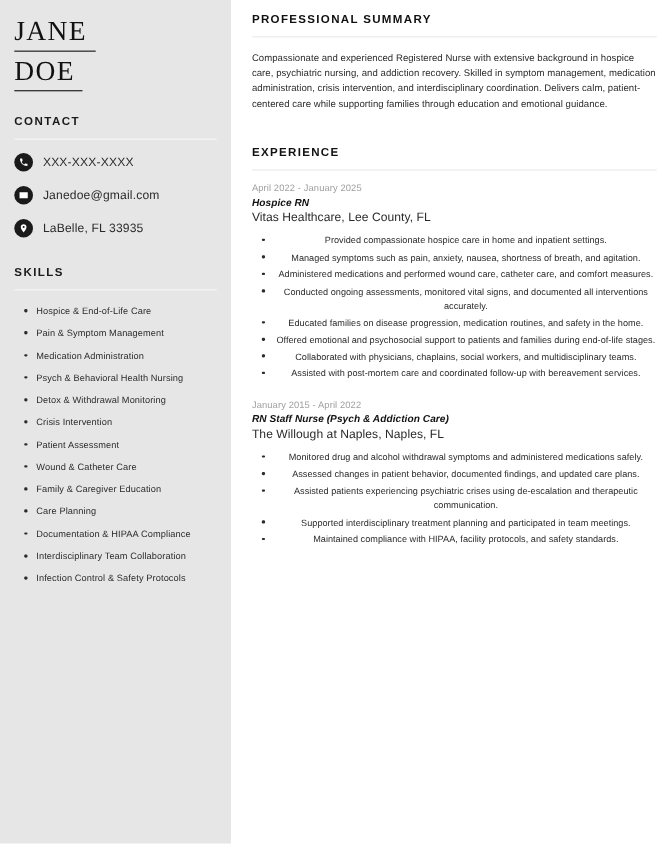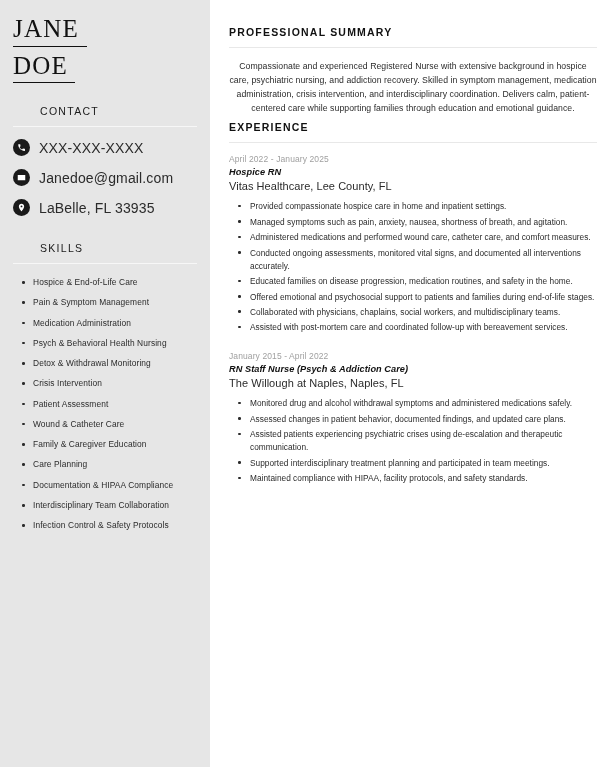--- a/index.html
+++ b/index.html
@@ -42,25 +42,24 @@
     padding-bottom: 1px;
     margin-bottom: 4px;
     font-family: "Liberation Serif", serif;
   }
   .name-line.second { width: 62px; }
 
   .side-section { margin-bottom: 4px; }
 
   .side-heading {
     font-size: 10.5px;
-    font-weight: normal;
+    font-weight: bold;
     letter-spacing: 1.3px;
     color: #1a1a1a;
     margin-bottom: 9px;
-    margin-left: 27px;
   }
 
   .side-rule {
     height: 1px;
     background: #f7f7f7;
     margin-bottom: 12px;
   }
 
   .contact-list { margin-bottom: 26px; }
 
@@ -77,21 +76,21 @@
     border-radius: 50%;
     background: #1a1a1a;
     display: flex;
     align-items: center;
     justify-content: center;
     margin-right: 9px;
   }
   .contact-icon svg { display: block; }
 
   .contact-text {
-    font-size: 14px;
+    font-size: 11px;
     color: #2b2b2b;
     letter-spacing: 0.15px;
     text-align: right;
   }
 
   .skills-list { list-style: none; }
 
   .skill-item {
     position: relative;
     font-size: 8.4px;
@@ -109,44 +108,43 @@
     width: 2.6px;
     height: 2.6px;
     border-radius: 50%;
     background: #2b2b2b;
   }
 
   
   .main {
     flex: 1;
     background: #ffffff;
-    padding: 26px 14px 0 19px;
+    padding: 12px 14px 0 19px;
   }
 
   .main-heading {
     font-size: 10.5px;
     font-weight: bold;
     letter-spacing: 1.2px;
     color: #111111;
     margin-bottom: 9px;
   }
 
   .main-rule {
     height: 1px;
     background: #e8e8e8;
     margin-bottom: 11px;
   }
 
   .summary-text {
     font-size: 8.7px;
     line-height: 1.62;
     color: #2b2b2b;
-    margin-bottom: 6px;
+    margin-bottom: 32px;
     letter-spacing: 0.05px;
-    text-align: center;
   }
 
   .job { margin-bottom: 3px; }
 
   .job-dates {
     font-size: 8.5px;
     color: #a0a0a0;
     margin-bottom: 3px;
     letter-spacing: 0.1px;
   }
@@ -160,21 +158,21 @@
     font-style: italic;
   }
 
   .job-company {
     font-size: 11px;
     color: #2b2b2b;
     margin-bottom: 8px;
     letter-spacing: 0.05px;
   }
 
-  .job-bullets { list-style: none; }
+  .job-bullets { list-style: none; text-align: center; }
 
   .job-bullet {
     position: relative;
     font-size: 8.3px;
     line-height: 1.56;
     color: #2b2b2b;
     padding-left: 21px;
     margin-bottom: 2.5px;
     letter-spacing: 0.02px;
   }

